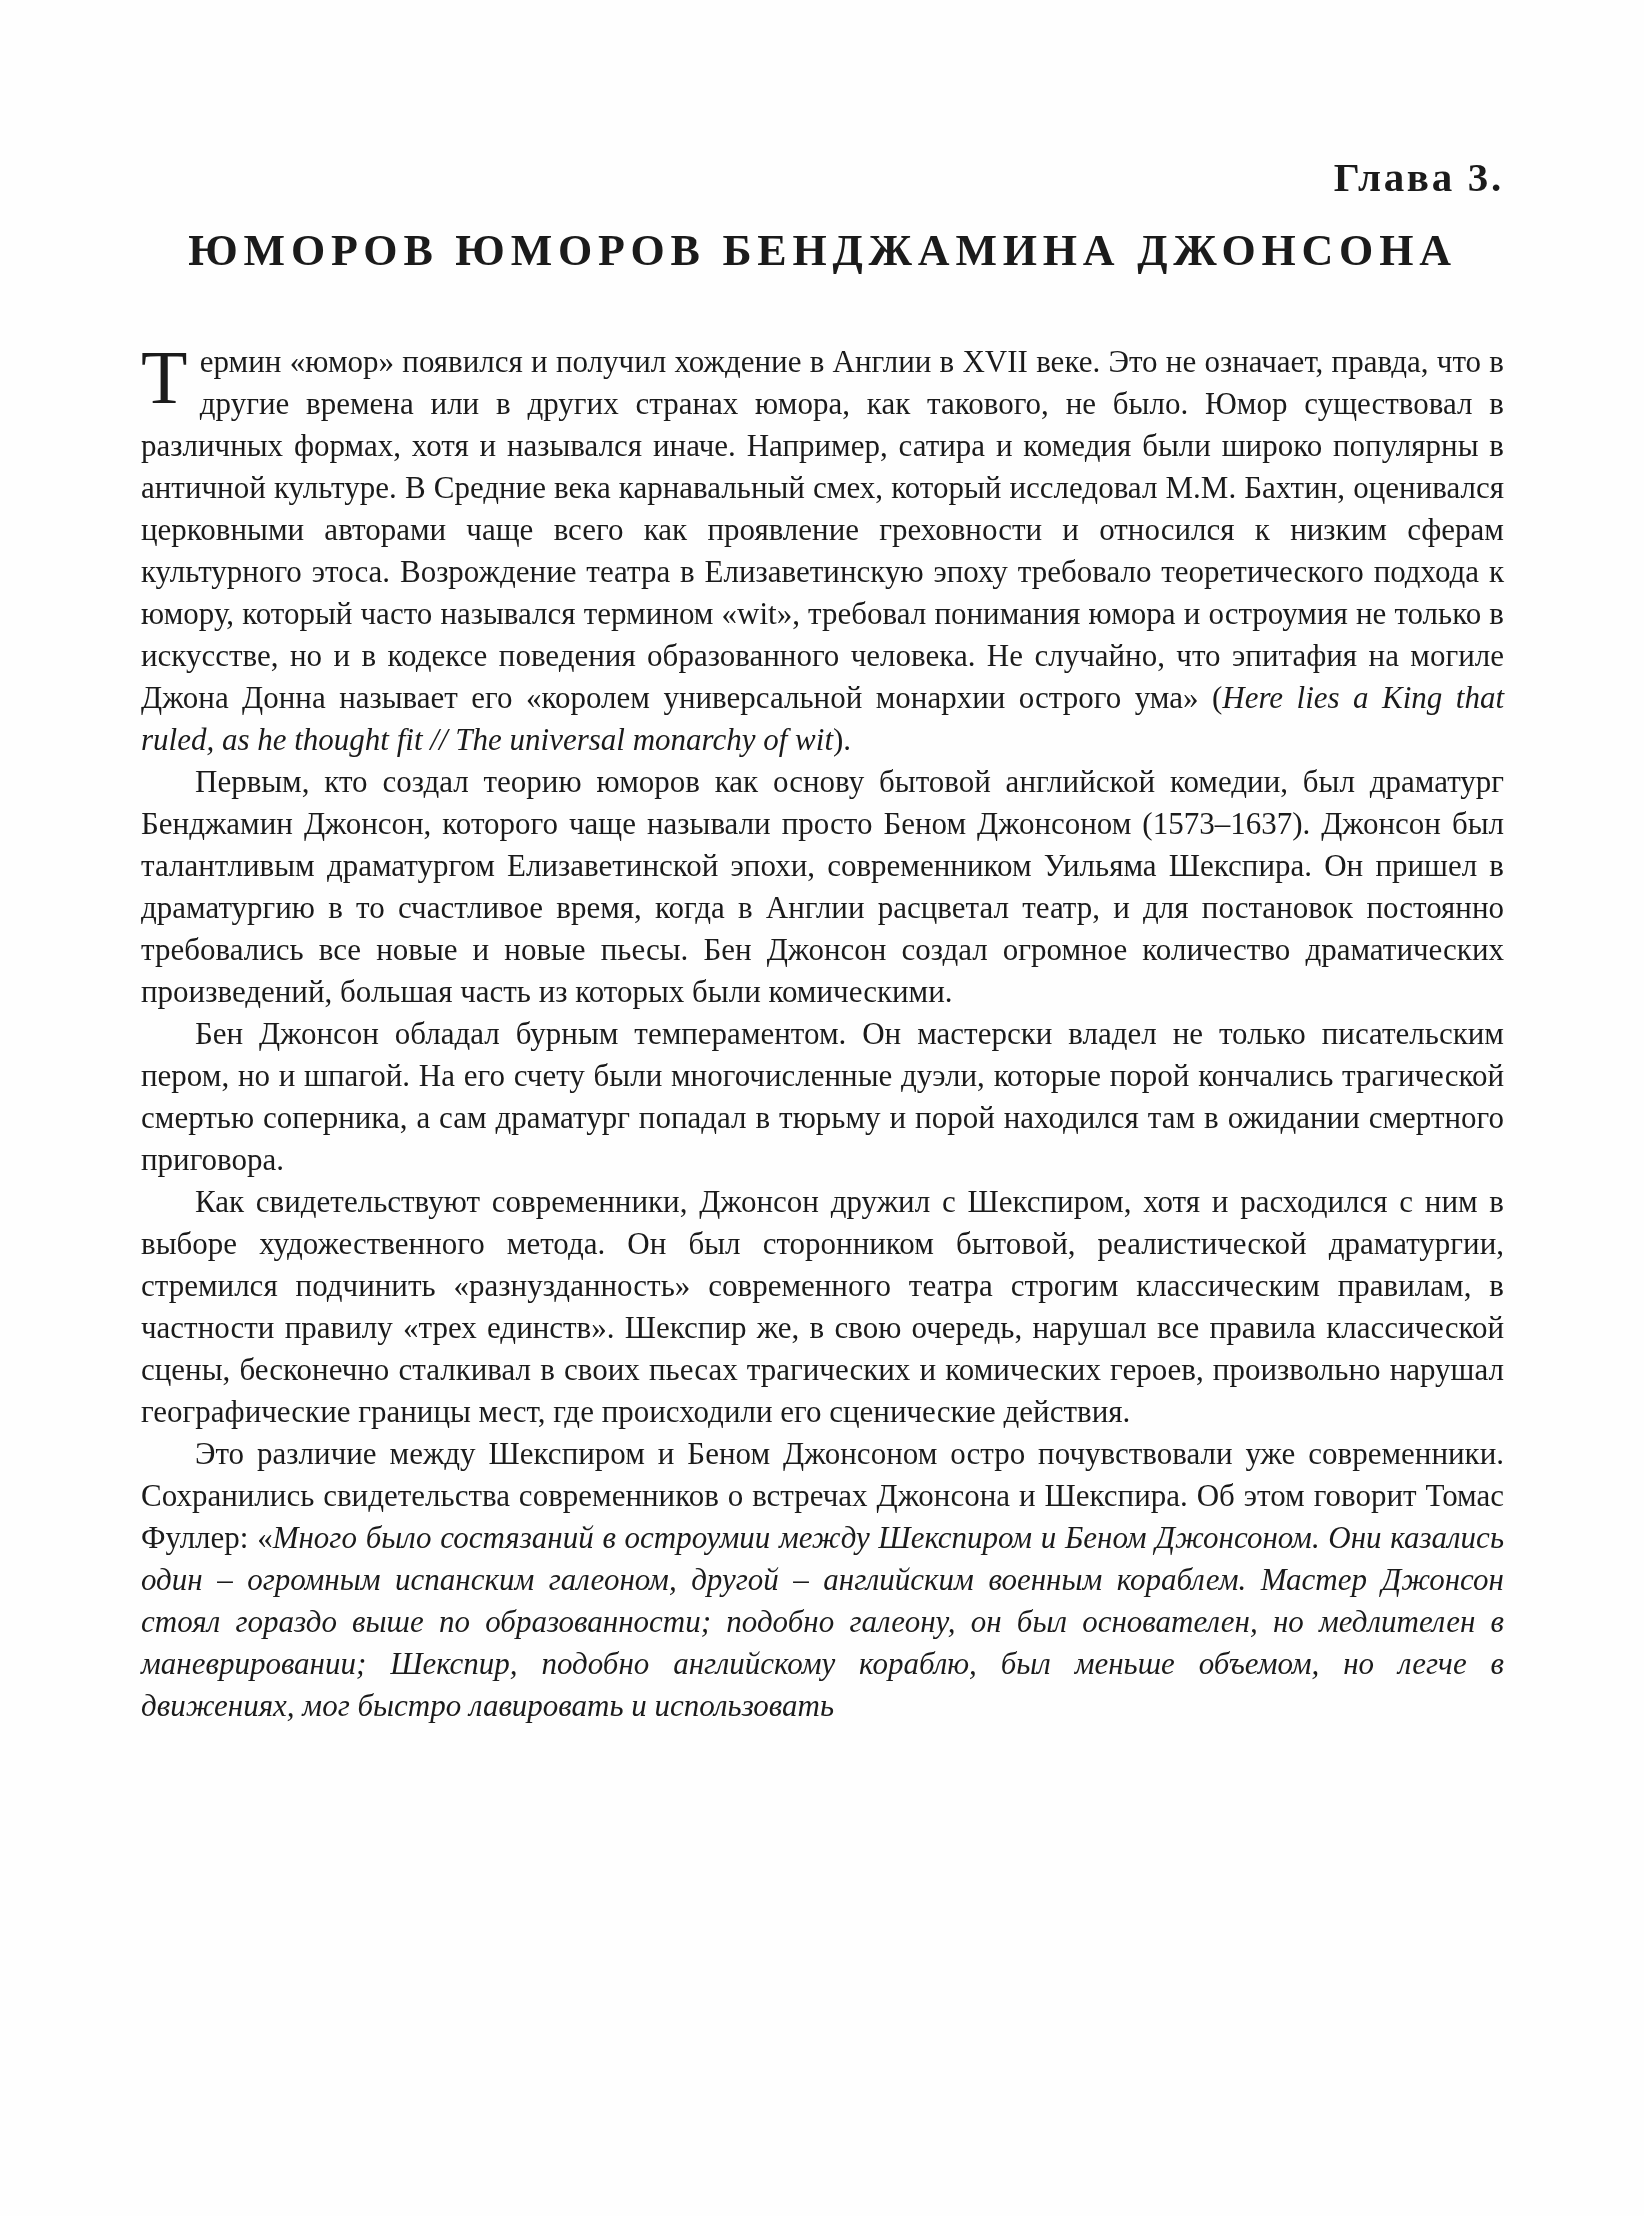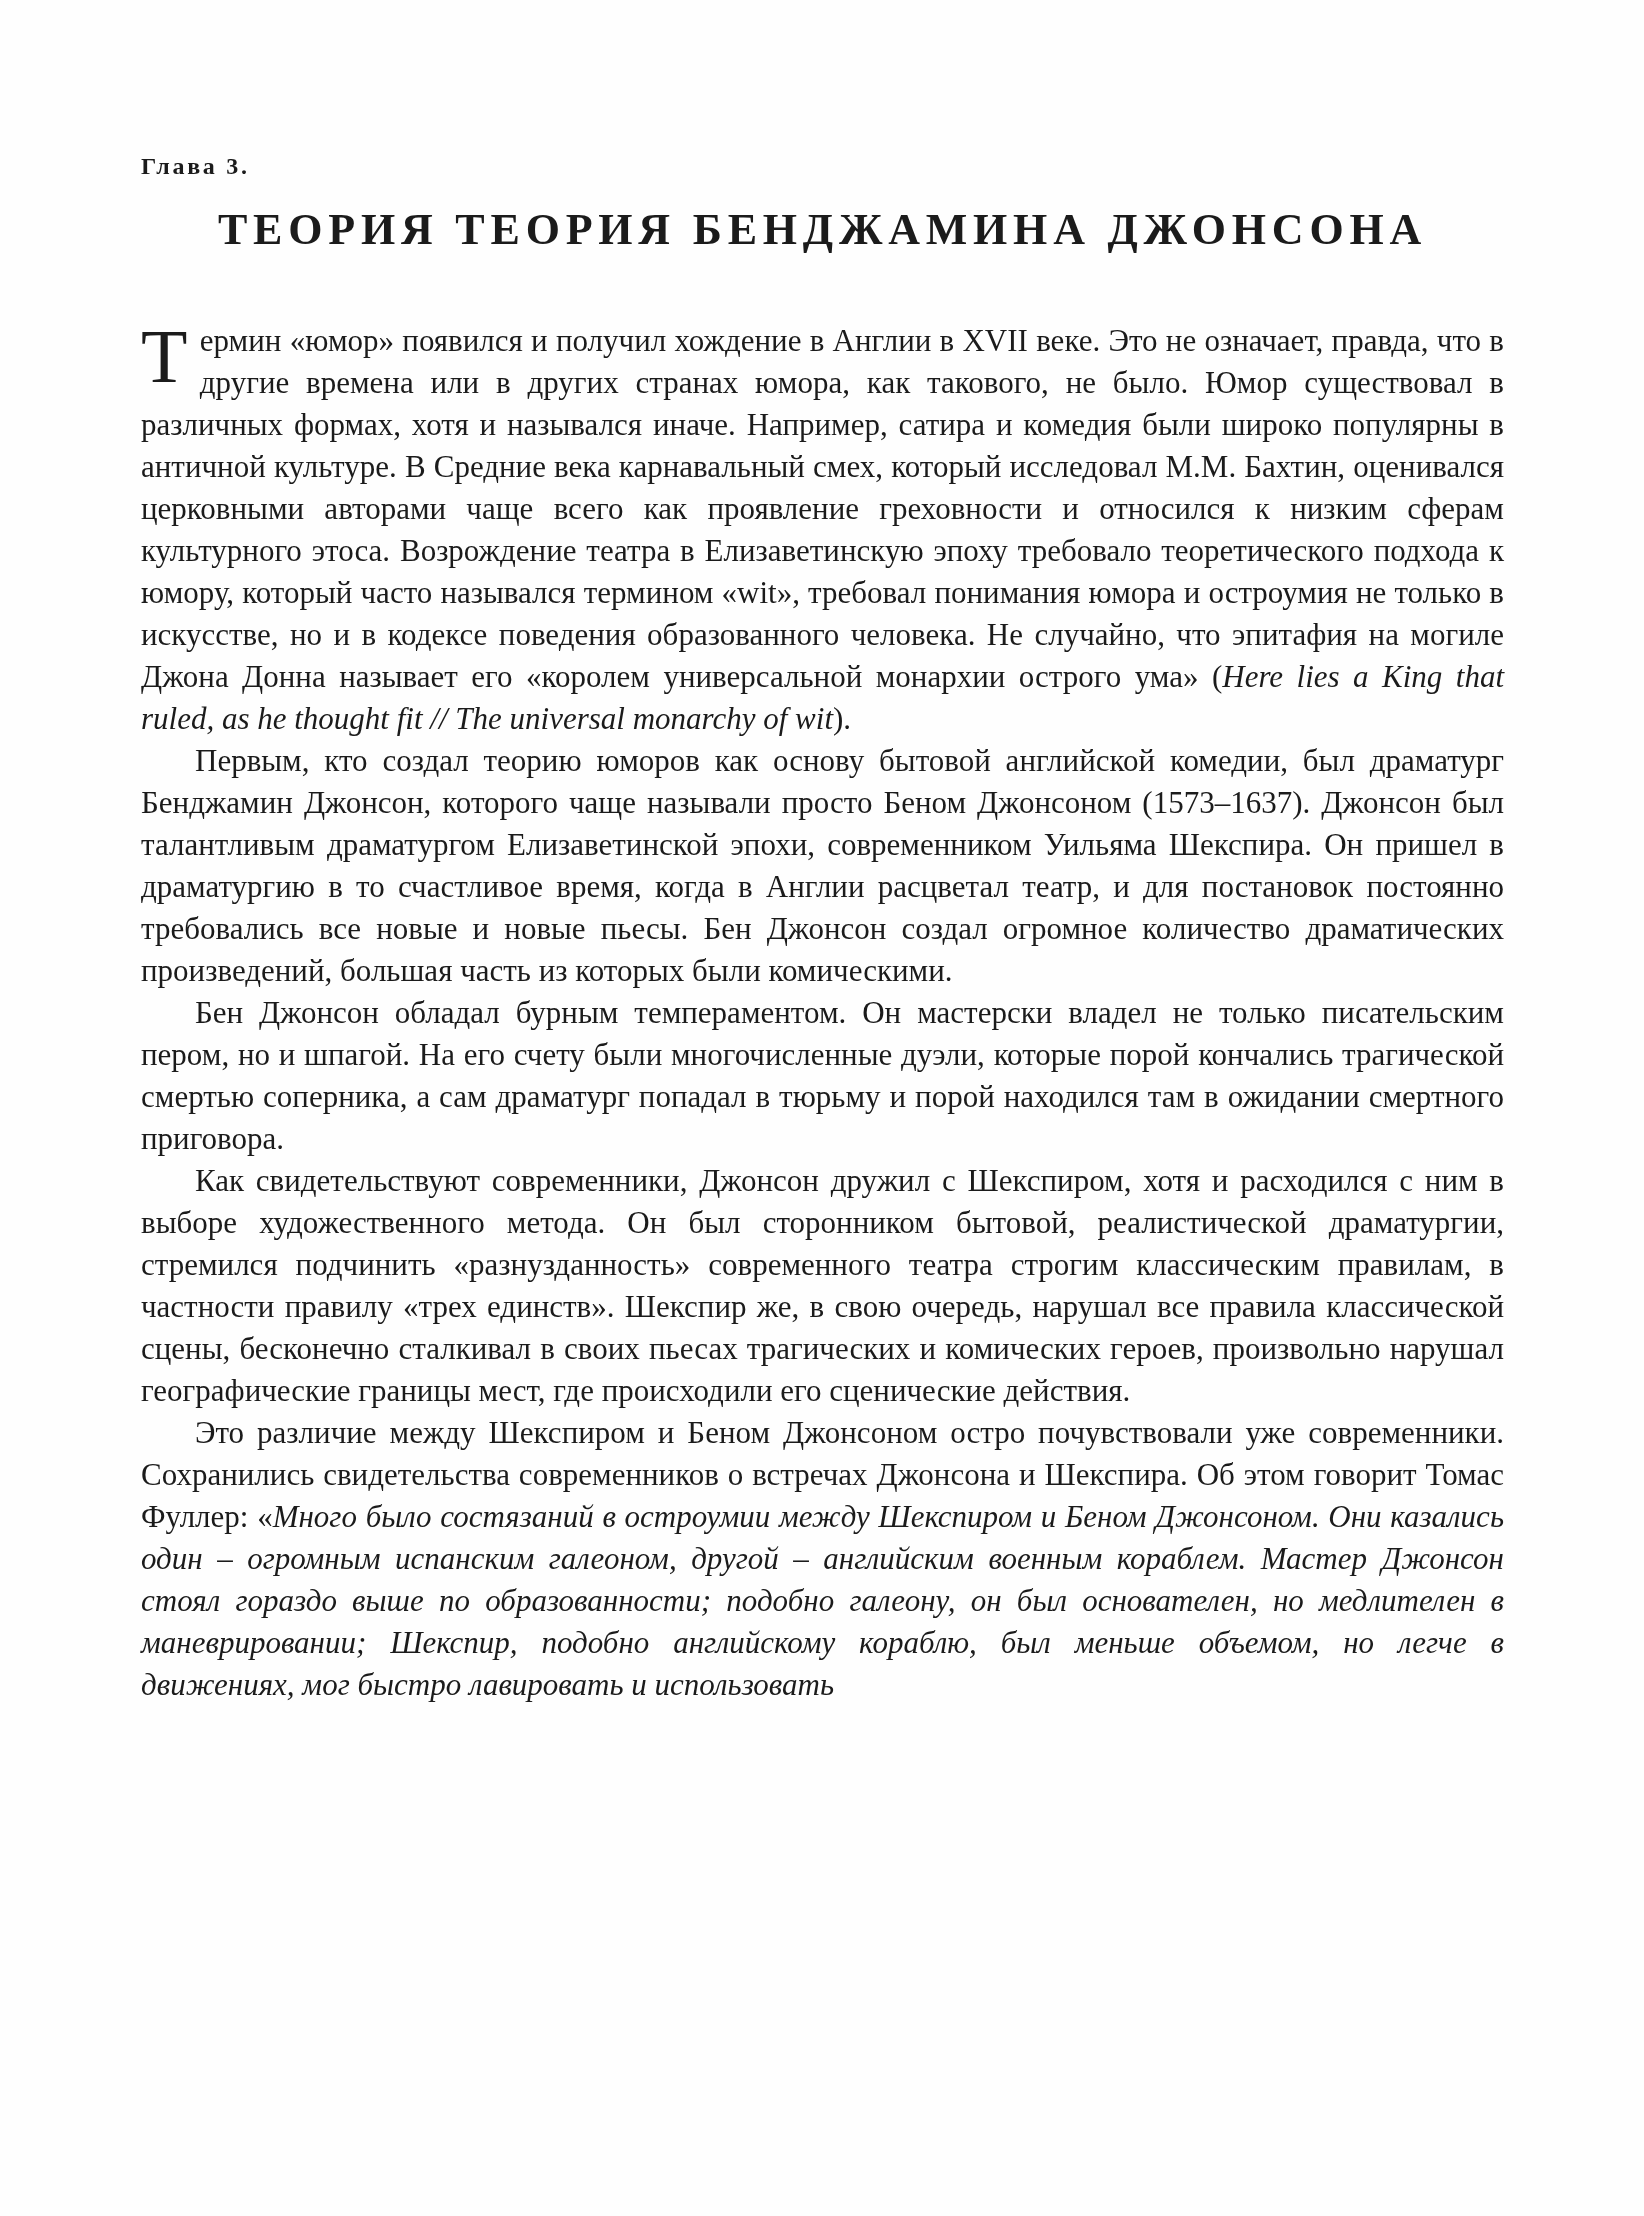--- a/index.html
+++ b/index.html
@@ -13,22 +13,22 @@
     height: 2344px;
     margin: 0 auto;
     background: #fefefe;
     color: #1b1b1b;
     font-family: "Liberation Serif", "DejaVu Serif", serif;
     overflow: hidden;
     box-sizing: border-box;
     padding: 153px 141px 0 141px;
   }
   .chapter-label {
-    text-align: left;
-    font-size: 24px;
+    text-align: right;
+    font-size: 41px;
     font-weight: 700;
     letter-spacing: 2.7px;
     margin: 0 0 26px 0;
   }
   .page-title {
     text-align: center;
     font-size: 44px;
     font-weight: 700;
     letter-spacing: 5.8px;
     line-height: 1.1;
@@ -55,21 +55,21 @@
   }
   .italic {
     font-style: italic;
   }
 </style>
 </head>
 <body>
 
 <div class="page">
   <h2 class="chapter-label">Глава 3.</h2>
-  <h1 class="page-title">ТЕОРИЯ ТЕОРИЯ БЕНДЖАМИНА ДЖОНСОНА</h1>
+  <h1 class="page-title">ЮМОРОВ ЮМОРОВ БЕНДЖАМИНА ДЖОНСОНА</h1>
   <div class="body-text">
       <p class="para first"><span class="dropcap">Т</span><span>ермин «юмор» появился и получил хождение в Англии в XVII веке. Это не означает, правда, что в другие времена или в других странах юмора, как такового, не было. Юмор существовал в различных формах, хотя и назывался иначе. Например, сатира и комедия были широко популярны в античной культуре. В Средние века карнавальный смех, который исследовал М.М. Бахтин, оценивался церковными авторами чаще всего как проявление греховности и относился к низким сферам культурного этоса. Возрождение театра в Елизаветинскую эпоху требовало теоретического подхода к юмору, который часто назывался термином «wit», требовал понимания юмора и остроумия не только в искусстве, но и в кодексе поведения образованного человека. Не случайно, что эпитафия на могиле Джона Донна называет его «королем универсальной монархии острого ума» (</span><span class="italic">Here lies a King that ruled, as he thought fit // The universal monarchy of wit</span><span>).</span></p>
       <p class="para"><span>Первым, кто создал теорию юморов как основу бытовой английской комедии, был драматург Бенджамин Джонсон, которого чаще называли просто Беном Джонсоном (1573–1637). Джонсон был талантливым драматургом Елизаветинской эпохи, современником Уильяма Шекспира. Он пришел в драматургию в то счастливое время, когда в Англии расцветал театр, и для постановок постоянно требовались все новые и новые пьесы. Бен Джонсон создал огромное количество драматических произведений, большая часть из которых были комическими.</span></p>
       <p class="para"><span>Бен Джонсон обладал бурным темпераментом. Он мастерски владел не только писательским пером, но и шпагой. На его счету были многочисленные дуэли, которые порой кончались трагической смертью соперника, а сам драматург попадал в тюрьму и порой находился там в ожидании смертного приговора.</span></p>
       <p class="para"><span>Как свидетельствуют современники, Джонсон дружил с Шекспиром, хотя и расходился с ним в выборе художественного метода. Он был сторонником бытовой, реалистической драматургии, стремился подчинить «разнузданность» современного театра строгим классическим правилам, в частности правилу «трех единств». Шекспир же, в свою очередь, нарушал все правила классической сцены, бесконечно сталкивал в своих пьесах трагических и комических героев, произвольно нарушал географические границы мест, где происходили его сценические действия.</span></p>
       <p class="para"><span>Это различие между Шекспиром и Беном Джонсоном остро почувствовали уже современники. Сохранились свидетельства современников о встречах Джонсона и Шекспира. Об этом говорит Томас Фуллер: «</span><span class="italic">Много было состязаний в остроумии между Шекспиром и Беном Джонсоном. Они казались один – огромным испанским галеоном, другой – английским военным кораблем. Мастер Джонсон стоял гораздо выше по образованности; подобно галеону, он был основателен, но медлителен в маневрировании; Шекспир, подобно английскому кораблю, был меньше объемом, но легче в движениях, мог быстро лавировать и использовать</span></p>
     </div>
 </div>
 
 

